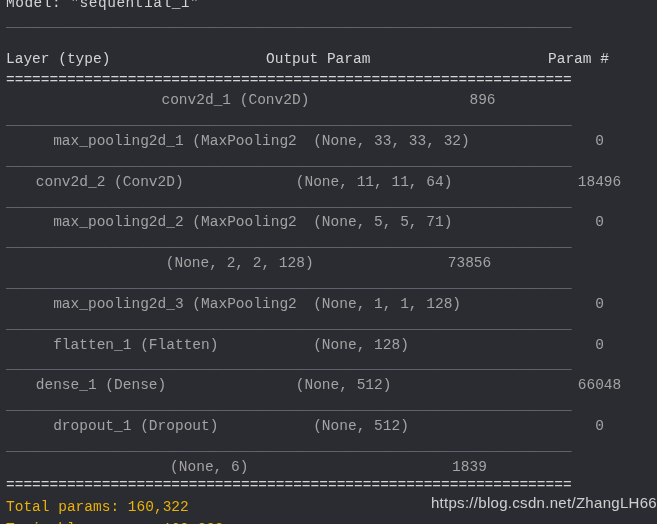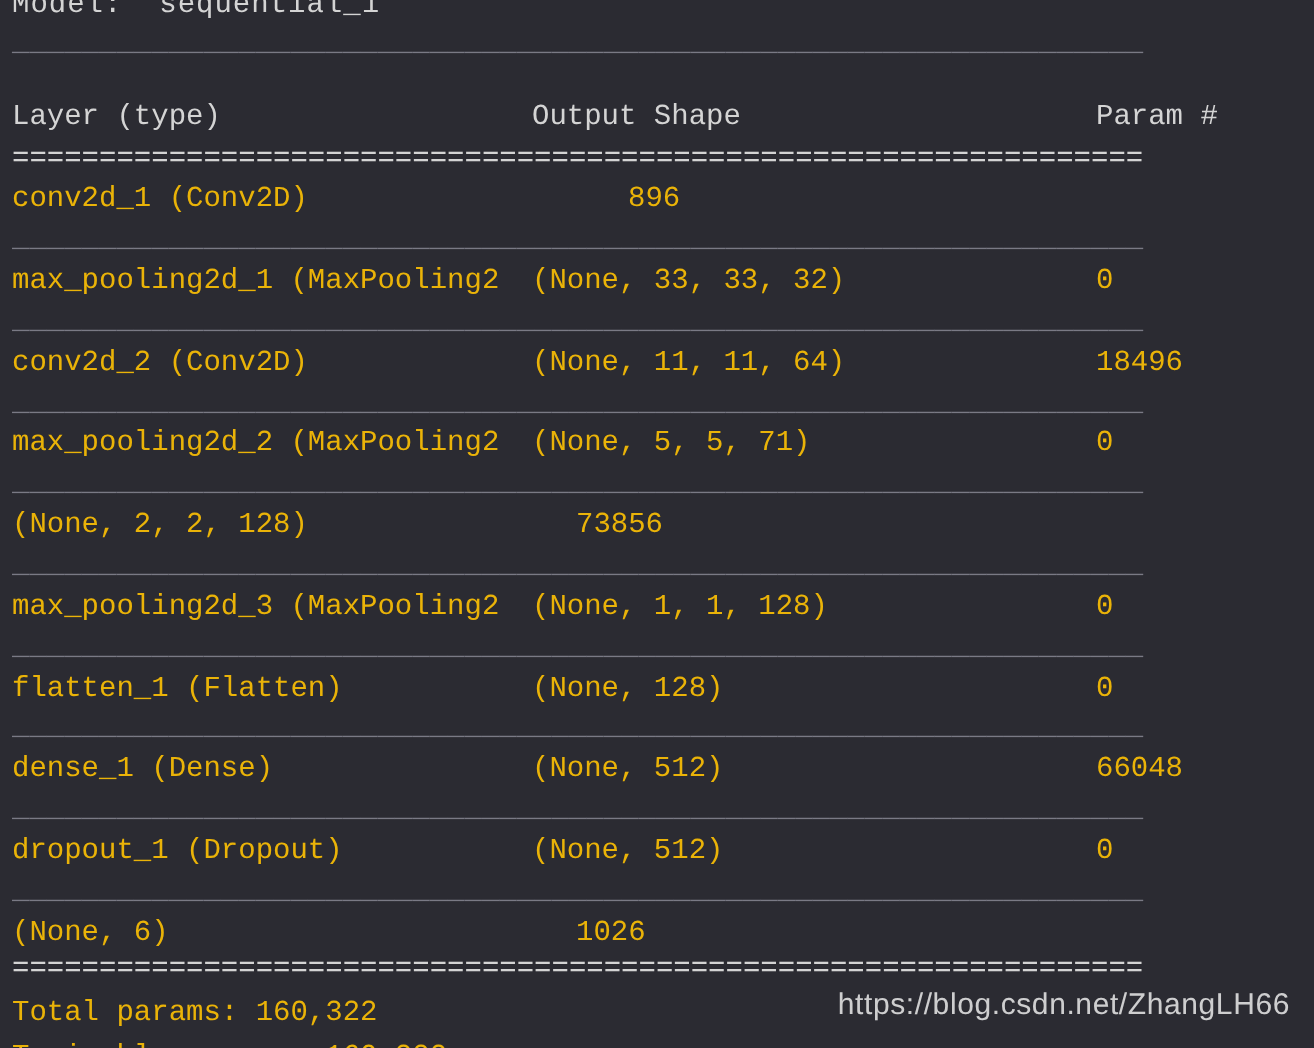--- a/index.html
+++ b/index.html
@@ -49,53 +49,54 @@
       margin-left: 48px;
     }
     .double-line {
       color: #d4d4d4;
       white-space: pre;
       overflow: hidden;
       letter-spacing: 0;
     }
     .data-row {
       display: flex;
-      color: #eab308;
+      color: #a3a3a3;
       margin-top: 2px;
+      justify-content: center;
     }
     .row-sep {
       color: #7a7a85;
       white-space: pre;
       overflow: hidden;
       letter-spacing: 0;
       margin-top: 1px;
     }
     .summary-line {
       color: #eab308;
       margin-top: 3px;
     }
     .watermark {
       position: absolute;
       bottom: 12px;
-      right: 12px;
+      right: 0;
       color: rgba(235, 235, 235, 0.85);
       font-family: Arial, sans-serif;
       font-size: 15px;
       letter-spacing: 0.3px;
     }
   </style>
 </head>
 <body>
 
 <div class="model-line">Model: "sequential_1"</div>
 <div class="underline-row">_________________________________________________________________</div>
 
 <div class="header-row">
   <div class="col-layer">Layer (type)</div>
-  <div class="col-output">Output Shape</div>
+  <div class="col-output">Output Param</div>
   <div class="col-param">Param #</div>
 </div>
 <div class="double-line">=================================================================</div>
 
 <div id="rows-container">
     <div class="data-row">
       <div class="col-layer">conv2d_1 (Conv2D)</div>
       <div class="col-param">896</div>
     </div>
     <div class="row-sep">_________________________________________________________________</div>
@@ -141,21 +142,21 @@
     </div>
     <div class="row-sep">_________________________________________________________________</div>
     <div class="data-row">
       <div class="col-layer">dropout_1 (Dropout)</div>
       <div class="col-output">(None, 512)</div>
       <div class="col-param">0</div>
     </div>
     <div class="row-sep">_________________________________________________________________</div>
     <div class="data-row">
       <div class="col-output">(None, 6)</div>
-      <div class="col-param">1026</div>
+      <div class="col-param">1839</div>
     </div>
   </div>
 
 <div class="double-line">=================================================================</div>
 <div class="summary-line">Total params: 160,322</div>
 <div class="summary-line">Trainable params: 160,322</div>
 
 <div class="watermark">https://blog.csdn.net/ZhangLH66</div>
 
 </body></html>

